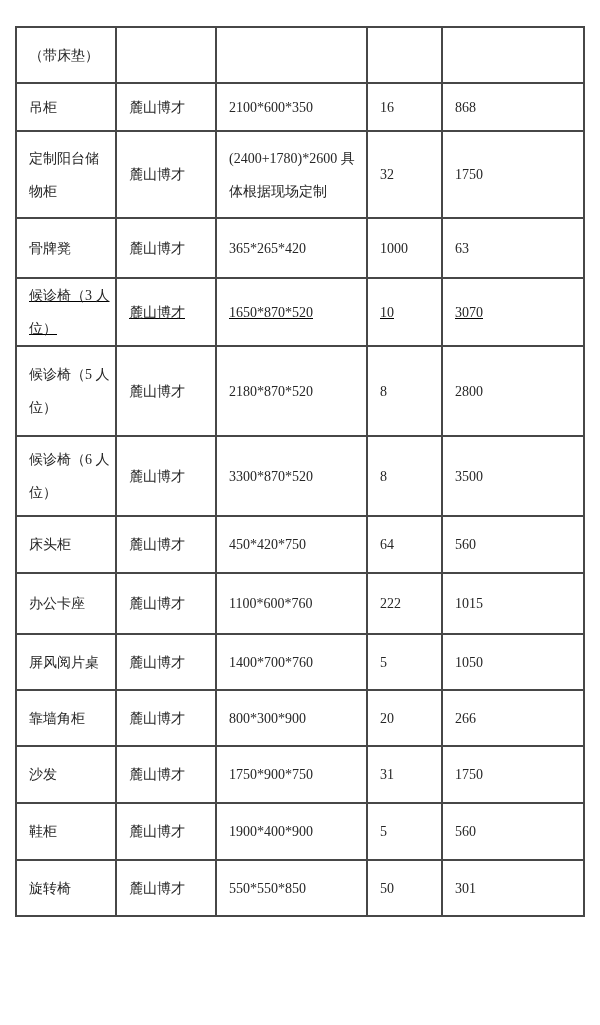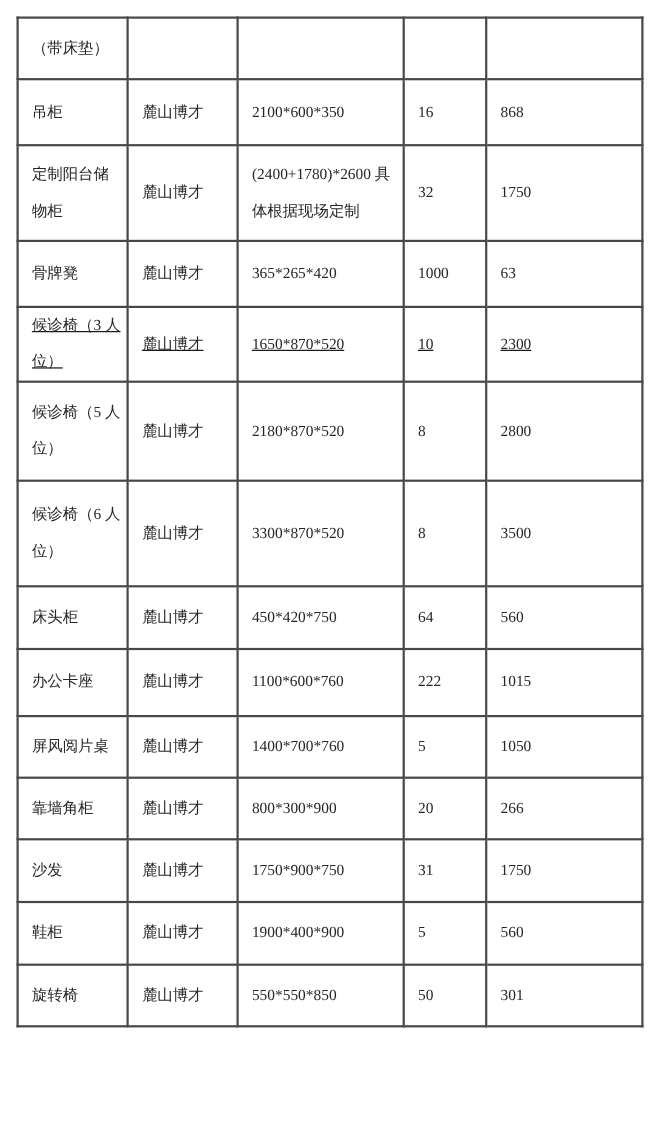--- a/index.html
+++ b/index.html
@@ -6,21 +6,21 @@
     --border:#474747;
     --ink:#262626;
   }
   html,body{margin:0;padding:0;}
   body{
     width:600px;height:1025px;background:#ffffff;overflow:hidden;
     font-family:"Liberation Serif","DejaVu Serif",serif;
   }
   .page{position:relative;width:600px;height:1025px;background:#ffffff;}
   table.spec{
-    position:absolute;left:15px;top:15px;
+    position:absolute;left:15px;top:26px;
     border-collapse:collapse;table-layout:fixed;
   }
   table.spec td{
     border:2px solid var(--border);
     color:var(--ink);
     font-size:14px;
     line-height:33px;
     vertical-align:middle;
     text-align:left;
     padding:0 4px 0 12px;
@@ -42,21 +42,21 @@
       <col style="width:142px">
     </colgroup>
     <tbody>
         <tr style="height: 56px;">
     <td class="c-item">（带床垫）</td>
     <td class="c-brand"></td>
     <td class="c-dim"></td>
     <td class="c-qty"></td>
     <td class="c-price"></td>
   </tr>
-        <tr style="height: 60px; padding-left: 33px;">
+        <tr style="height: 48px; padding-left: 33px;">
     <td class="c-item">吊柜</td>
     <td class="c-brand">麓山博才</td>
     <td class="c-dim">2100*600*350</td>
     <td class="c-qty">16</td>
     <td class="c-price">868</td>
   </tr>
         <tr style="height: 87px; padding-left: 32px;">
     <td class="c-item">定制阳台储
 物柜</td>
     <td class="c-brand">麓山博才</td>
@@ -71,31 +71,31 @@
     <td class="c-dim">365*265*420</td>
     <td class="c-qty">1000</td>
     <td class="c-price">63</td>
   </tr>
         <tr style="height: 66px; text-decoration: underline;">
     <td class="c-item">候诊椅（3 人
 位）</td>
     <td class="c-brand">麓山博才</td>
     <td class="c-dim">1650*870*520</td>
     <td class="c-qty">10</td>
-    <td class="c-price">2300</td>
+    <td class="c-price">3070</td>
   </tr>
         <tr style="height: 90px;">
     <td class="c-item">候诊椅（5 人
 位）</td>
     <td class="c-brand">麓山博才</td>
     <td class="c-dim">2180*870*520</td>
     <td class="c-qty">8</td>
     <td class="c-price">2800</td>
   </tr>
-        <tr style="height: 96px;">
+        <tr style="height: 80px;">
     <td class="c-item">候诊椅（6 人
 位）</td>
     <td class="c-brand">麓山博才</td>
     <td class="c-dim">3300*870*520</td>
     <td class="c-qty">8</td>
     <td class="c-price">3500</td>
   </tr>
         <tr style="height: 57px;">
     <td class="c-item">床头柜</td>
     <td class="c-brand">麓山博才</td>

